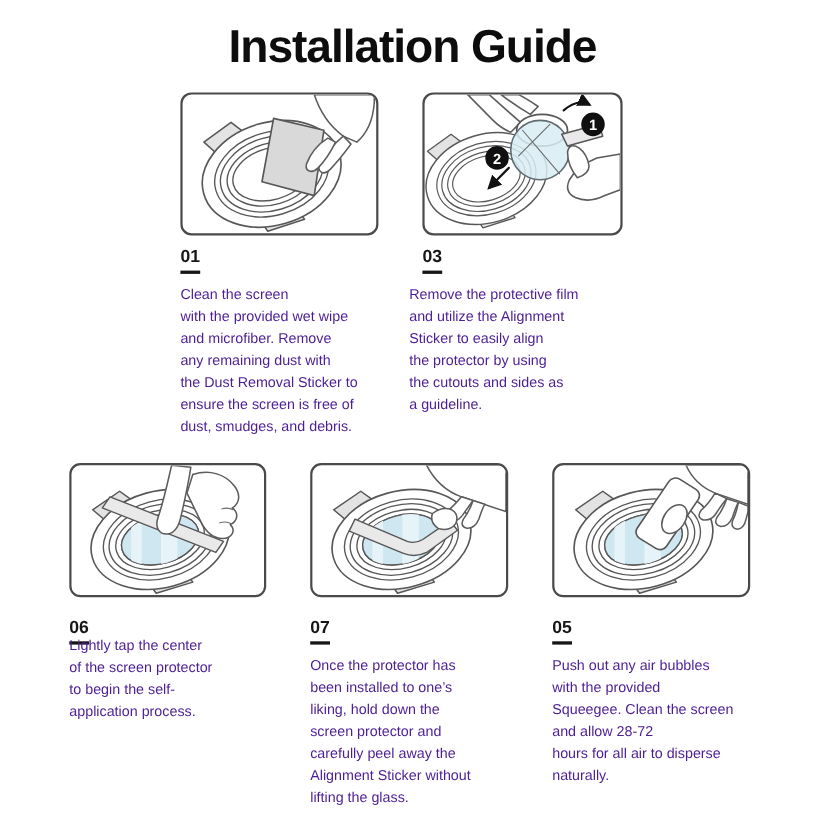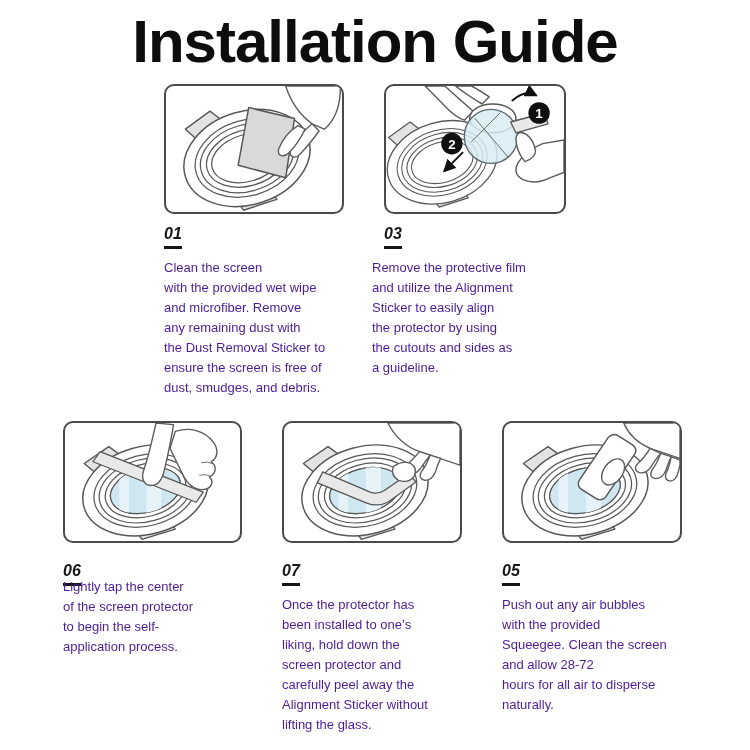--- a/index.html
+++ b/index.html
@@ -1,24 +1,24 @@
 <!DOCTYPE html>
 <html><head>
 <meta charset="utf-8">
 <style>
   html,body{margin:0;padding:0;background:#ffffff;}
   .page{position:relative;width:750px;height:750px;background:#fff;overflow:hidden;
         font-family:"Liberation Sans",sans-serif;}
   .title{position:absolute;top:16px;left:0;width:750px;margin:0;text-align:center;
-         font-size:60px;line-height:52px;font-weight:bold;letter-spacing:-1px;color:#0d0d0d;}
+         font-size:42px;line-height:52px;font-weight:bold;letter-spacing:-1px;color:#0d0d0d;}
   .panel{position:absolute;border:2px solid #4a4a4a;border-radius:10px;background:#fff;
          box-sizing:border-box;overflow:hidden;}
   .panel svg{display:block;width:100%;height:100%;}
   .stepnum{position:absolute;display:inline-block;font-size:16px;font-weight:bold;color:#161616;
-           line-height:1;border-bottom:3px solid #161616;padding-bottom:4px;font-style:italic;}
+           line-height:1;border-bottom:3px solid #161616;padding-bottom:4px;}
   .stepdesc{position:absolute;font-size:13px;line-height:20px;color:#4c1d95;white-space:pre-line;}
   
   .wfill{fill:#ffffff;stroke:#575757;stroke-width:1.7;stroke-linejoin:round;stroke-linecap:round;}
   .gfill{fill:#e3e3e3;stroke:#575757;stroke-width:1.6;stroke-linejoin:round;}
   .cloth{fill:#d9d9d9;stroke:#575757;stroke-width:1.7;stroke-linejoin:round;}
   .stick{fill:#e9e9e9;stroke:#575757;stroke-width:1.5;stroke-linejoin:round;}
   .ring{fill:none;stroke:#575757;stroke-width:1.4;}
   .bluefill{fill:#cfe7f1;stroke:#575757;stroke-width:1.4;}
   .blulight{fill:#e6f4f9;}
   .glass{fill:#d9ecf4;fill-opacity:.85;stroke:#5f6b70;stroke-width:1.6;}

